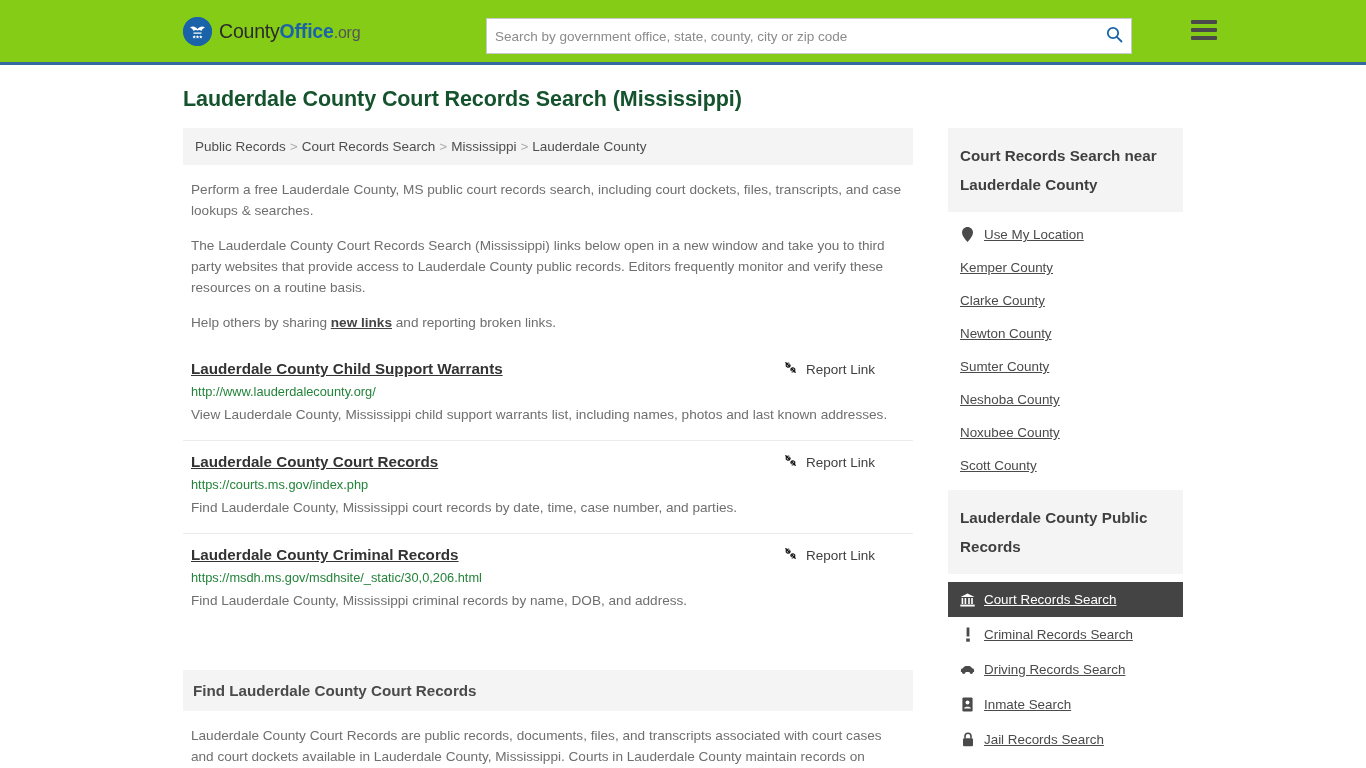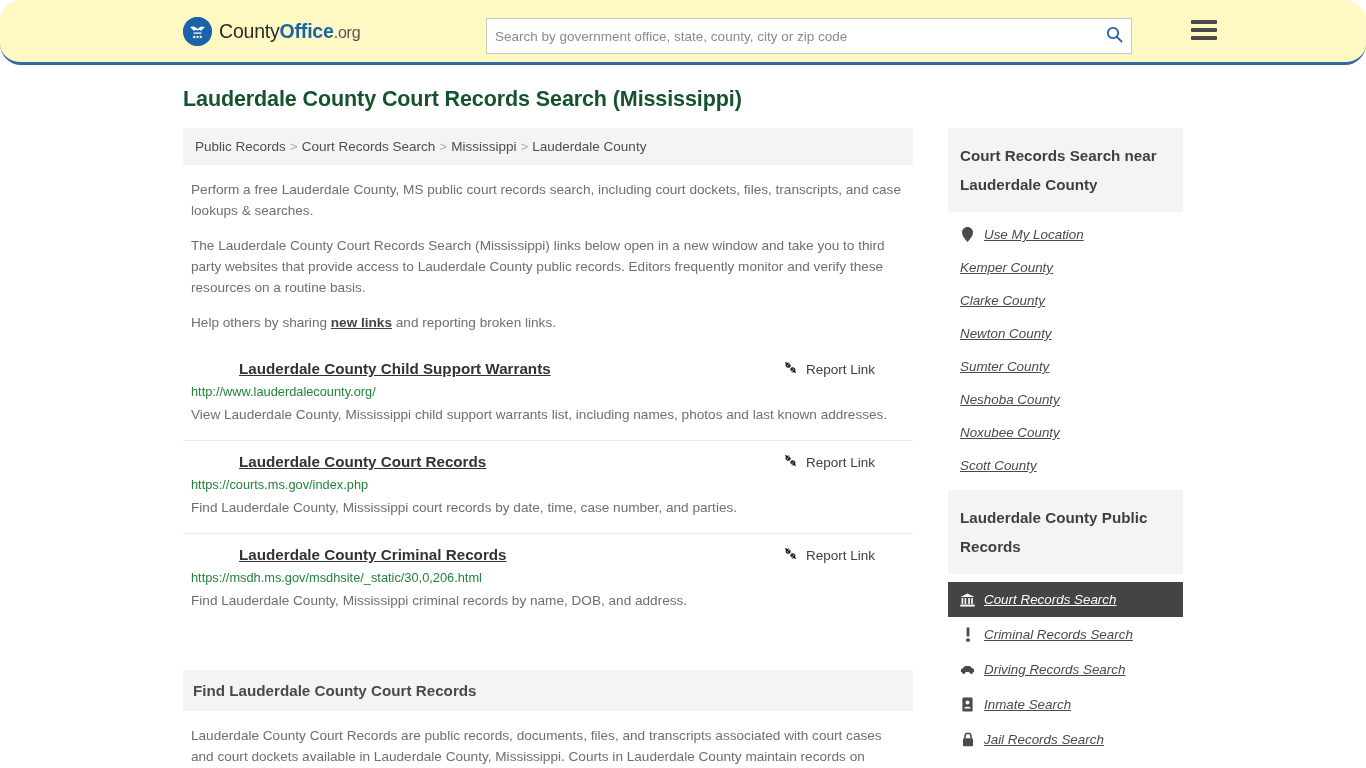--- a/index.html
+++ b/index.html
@@ -8,26 +8,25 @@
     width: 1366px; height: 768px;
     overflow: hidden;
     background: #ffffff;
     font-family: "Liberation Sans", sans-serif;
     -webkit-font-smoothing: antialiased;
   }
 
   
   .site-header {
     height: 65px;
-    background: #fef9c3;
+    background: #84cc16;
     border-bottom: 3px solid #35689e;
     display: flex;
     align-items: center;
     position: relative;
-    border-radius: 21px;
   }
   .header-inner {
     width: 1000px;
     margin: 0 auto;
     display: flex;
     align-items: center;
     position: relative;
     height: 100%;
   }
   .logo-wrap {
@@ -154,21 +153,20 @@
   .results { margin-top: 26px; }
   .result {
     border-top: 1px solid #ececec;
     padding: 11px 0 13px 8px;
   }
   .result:first-child { border-top: 0; padding-top: 0; }
   .result-head {
     display: flex;
     align-items: flex-start;
     justify-content: space-between;
-    margin-left: 48px;
   }
   .result-title {
     font-size: 15.2px;
     font-weight: bold;
     color: #333333;
     text-decoration: underline;
     cursor: pointer;
     line-height: 20px;
   }
   .report-link {
@@ -228,21 +226,20 @@
     align-items: center;
     gap: 9px;
     padding: 9px 12px;
     font-size: 13.4px;
   }
   .side-item a,
   .side-item .lbl {
     color: #4a4a4a;
     text-decoration: underline;
     cursor: pointer;
-    font-style: italic;
   }
   .side-item .ico {
     width: 15px;
     flex: none;
     display: flex;
     align-items: center;
     justify-content: center;
     color: #4a4a4a;
   }
   .side-item.plain { padding-left: 12px; }

